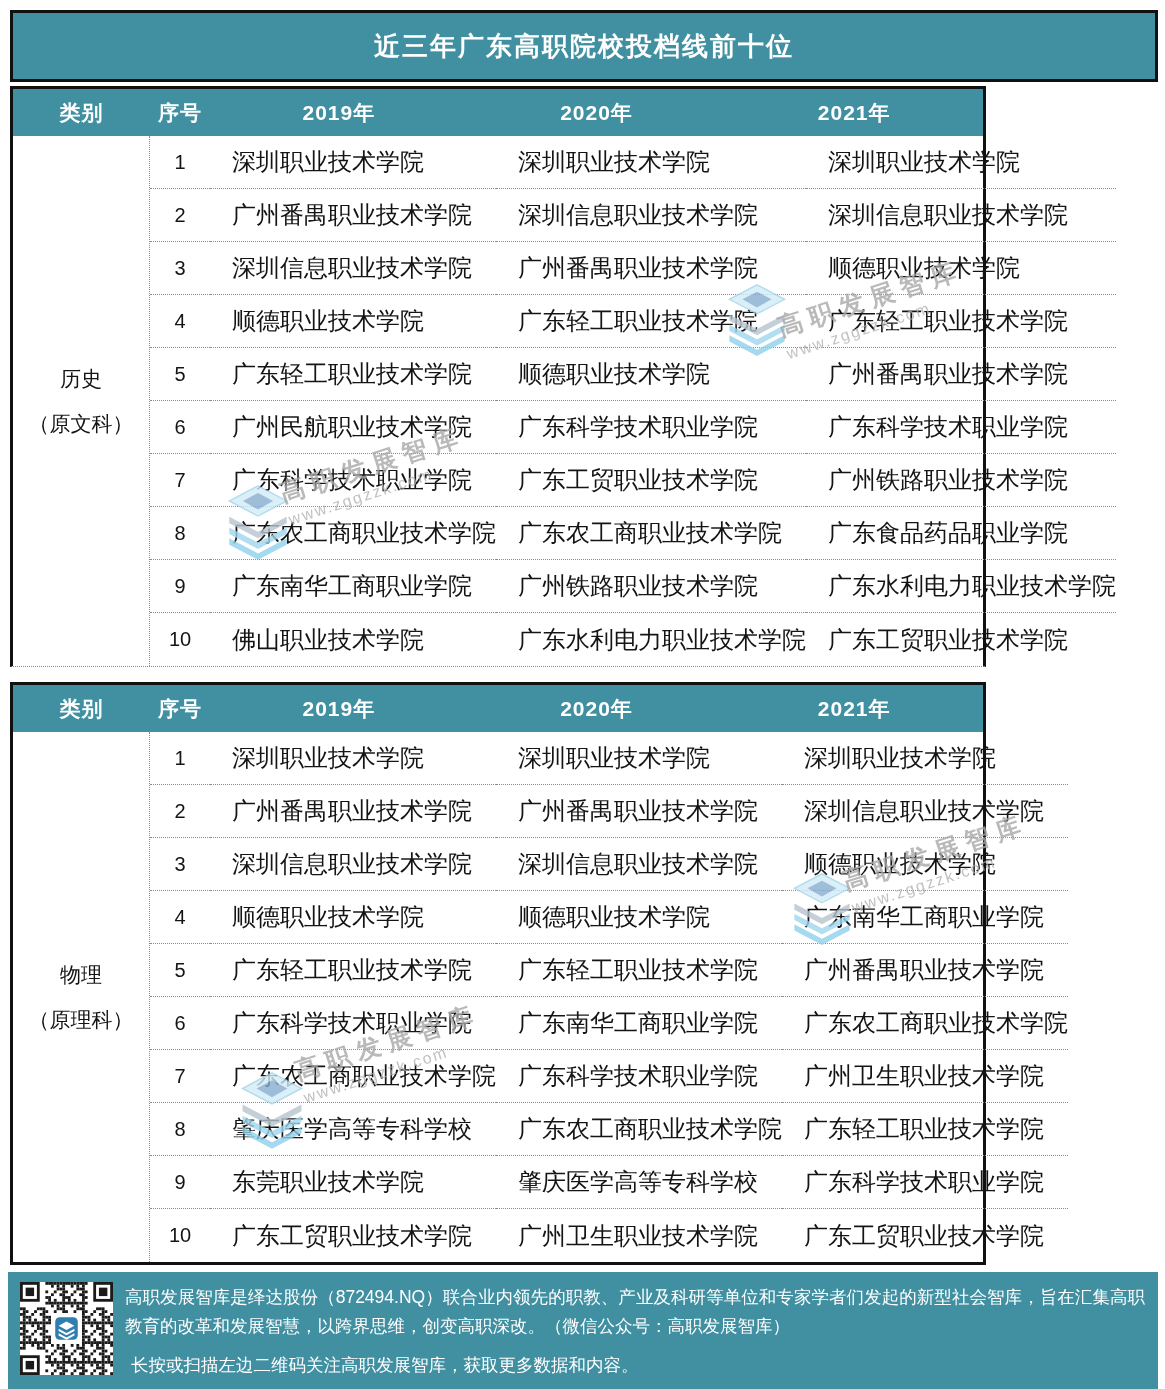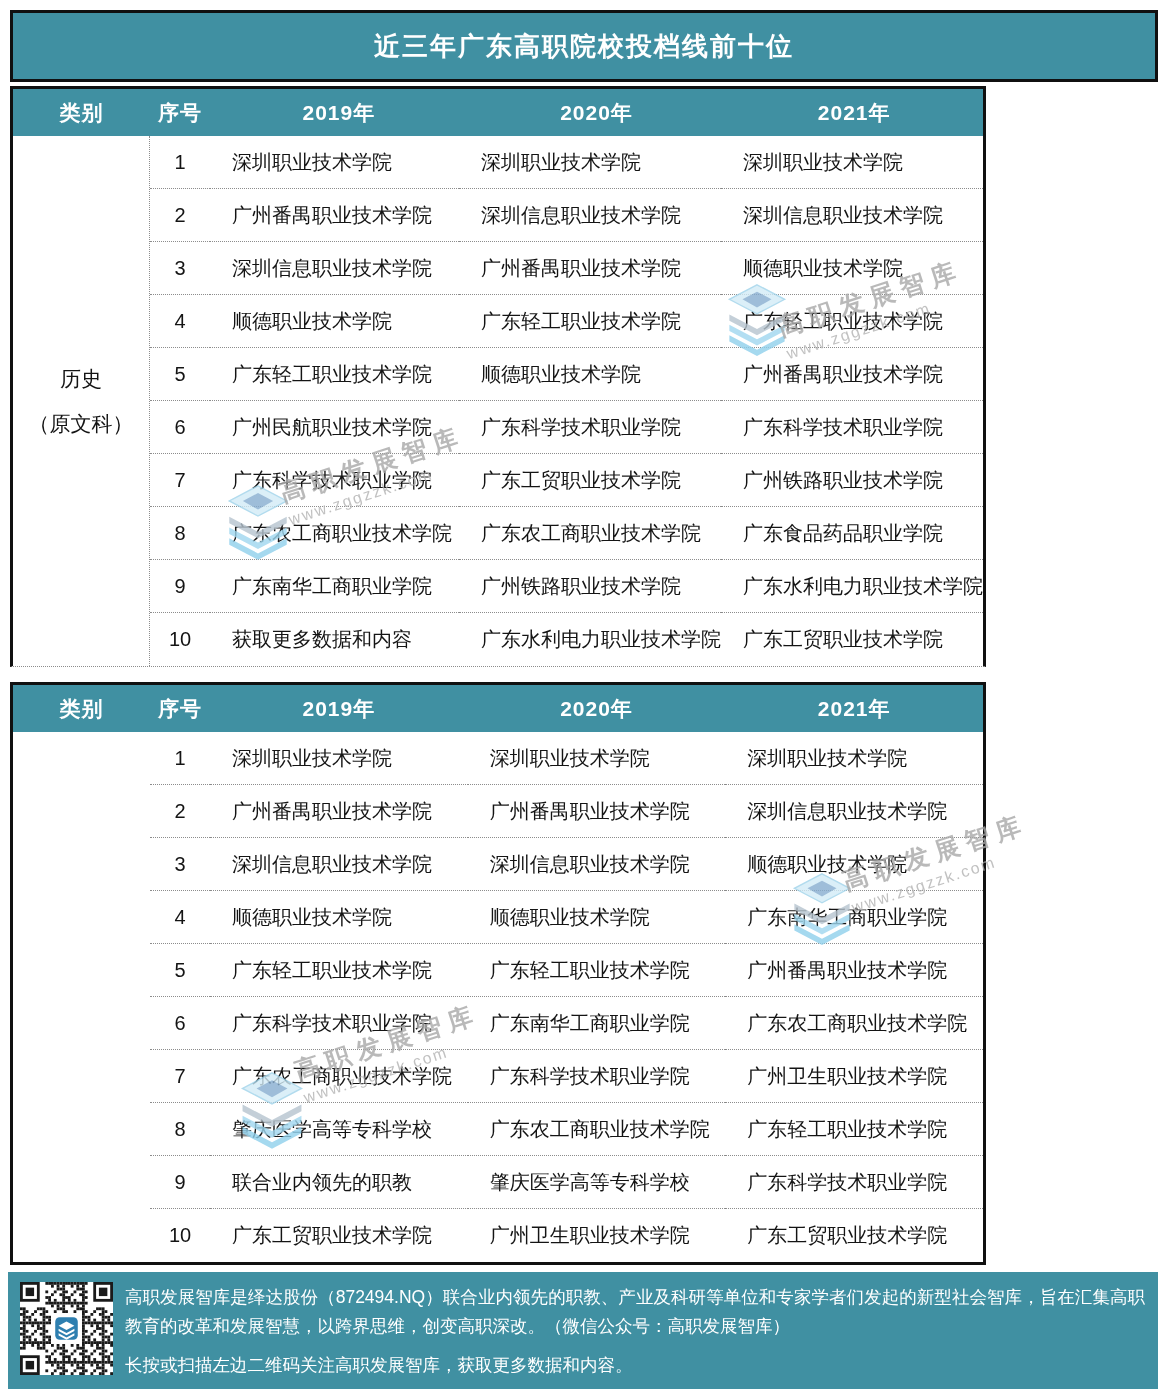--- a/index.html
+++ b/index.html
@@ -19,36 +19,36 @@
   .hdr,.tbody{display:grid;grid-template-columns:137px 60px 1fr 1fr 1fr;}
   .hdr{background:#4090a2;height:47px;align-items:center;}
   .hdr div{color:#fff;font-size:21px;font-weight:bold;text-align:center;letter-spacing:1px;}
   .tbody{grid-template-rows:repeat(10,53px);}
   .cell{display:flex;align-items:center;box-sizing:border-box;}
   .cat{grid-column:1;grid-row:1/11;border-right:1px dotted #8c8c8c;
        flex-direction:column;justify-content:center;gap:17px;}
   .cat .l1{font-size:21px;}
   .cat .l2{font-size:21px;}
   .rank{grid-column:2;justify-content:center;font-size:20px;}
-  .name{justify-content:flex-start;padding-left:22px;font-size:20px;white-space:nowrap;}
+  .name{justify-content:flex-start;padding-left:22px;font-size:24px;white-space:nowrap;}
   .sep{border-bottom:1px dotted #8c8c8c;}
 
   
   .wm{position:absolute;pointer-events:none;}
   .wm-logo{position:absolute;left:0;top:0;opacity:.8;}
   .wm-text{position:absolute;transform:rotate(-18deg);transform-origin:left bottom;}
   .wm-brand{font-size:25px;font-weight:bold;letter-spacing:7px;color:rgba(168,168,168,.8);white-space:nowrap;}
   .wm-url{font-size:16px;letter-spacing:2px;color:rgba(178,178,178,.8);white-space:nowrap;margin-top:2px;}
 
   
   .footer{position:absolute;left:8px;top:1272px;width:1150px;height:142px;background:#4090a2;}
   .qr{position:absolute;left:12px;top:10px;width:93px;height:93px;background:#fff;}
   .ftext{position:absolute;left:117px;top:11px;width:1020px;color:#fff;}
   .about{font-size:17.5px;line-height:29px;text-align:justify;}
-  .cta{position:absolute;left:117px;top:81px;color:#fff;font-size:17.5px;white-space:nowrap;}
+  .cta{position:absolute;left:123px;top:81px;color:#fff;font-size:17.5px;white-space:nowrap;}
 </style>
 </head>
 <body>
 
 <div class="page">
 
   <svg width="0" height="0" style="position:absolute">
     <defs>
       <g id="layers-logo">
         <polygon points="50,4 90,25 50,46 10,25" fill="#d3ecf7" stroke="#9fd3ea" stroke-width="2"></polygon>
@@ -107,35 +107,39 @@
         <div class="cell name sep">广州铁路职业技术学院</div>
         <div class="cell rank sep">8</div>
         <div class="cell name sep">广东农工商职业技术学院</div>
         <div class="cell name sep">广东农工商职业技术学院</div>
         <div class="cell name sep">广东食品药品职业学院</div>
         <div class="cell rank sep">9</div>
         <div class="cell name sep">广东南华工商职业学院</div>
         <div class="cell name sep">广州铁路职业技术学院</div>
         <div class="cell name sep">广东水利电力职业技术学院</div>
         <div class="cell rank">10</div>
-        <div class="cell name">获取更多数据和内容</div>
+        <div class="cell name">佛山职业技术学院</div>
         <div class="cell name">广东水利电力职业技术学院</div>
         <div class="cell name">广东工贸职业技术学院</div>
       </div>
   </div>
 
   <div class="tbl tbl-2">
     <div class="hdr">
       <div>类别</div>
       <div>序号</div>
       <div>2019年</div>
       <div>2020年</div>
       <div>2021年</div>
     </div>
     <div class="tbody">
+        <div class="cell cat">
+          <div class="l1">物理</div>
+          <div class="l2">（原理科）</div>
+        </div>
         <div class="cell rank sep">1</div>
         <div class="cell name sep">深圳职业技术学院</div>
         <div class="cell name sep">深圳职业技术学院</div>
         <div class="cell name sep">深圳职业技术学院</div>
         <div class="cell rank sep">2</div>
         <div class="cell name sep">广州番禺职业技术学院</div>
         <div class="cell name sep">广州番禺职业技术学院</div>
         <div class="cell name sep">深圳信息职业技术学院</div>
         <div class="cell rank sep">3</div>
         <div class="cell name sep">深圳信息职业技术学院</div>
@@ -155,21 +159,21 @@
         <div class="cell name sep">广东农工商职业技术学院</div>
         <div class="cell rank sep">7</div>
         <div class="cell name sep">广东农工商职业技术学院</div>
         <div class="cell name sep">广东科学技术职业学院</div>
         <div class="cell name sep">广州卫生职业技术学院</div>
         <div class="cell rank sep">8</div>
         <div class="cell name sep">肇庆医学高等专科学校</div>
         <div class="cell name sep">广东农工商职业技术学院</div>
         <div class="cell name sep">广东轻工职业技术学院</div>
         <div class="cell rank sep">9</div>
-        <div class="cell name sep">联合业内领先的职教</div>
+        <div class="cell name sep">东莞职业技术学院</div>
         <div class="cell name sep">肇庆医学高等专科学校</div>
         <div class="cell name sep">广东科学技术职业学院</div>
         <div class="cell rank">10</div>
         <div class="cell name">广东工贸职业技术学院</div>
         <div class="cell name">广州卫生职业技术学院</div>
         <div class="cell name">广东工贸职业技术学院</div>
       </div>
   </div>
 
   <div class="wm" style="left:722px;top:282px;width:300px;height:120px;">

